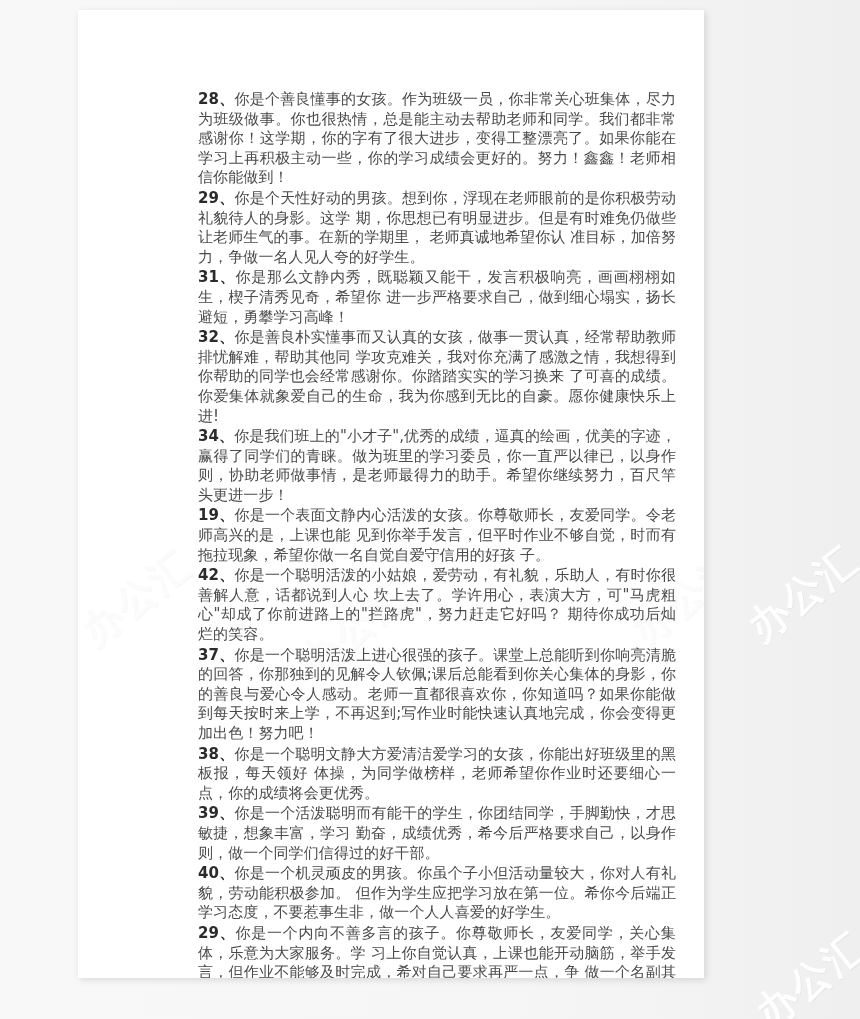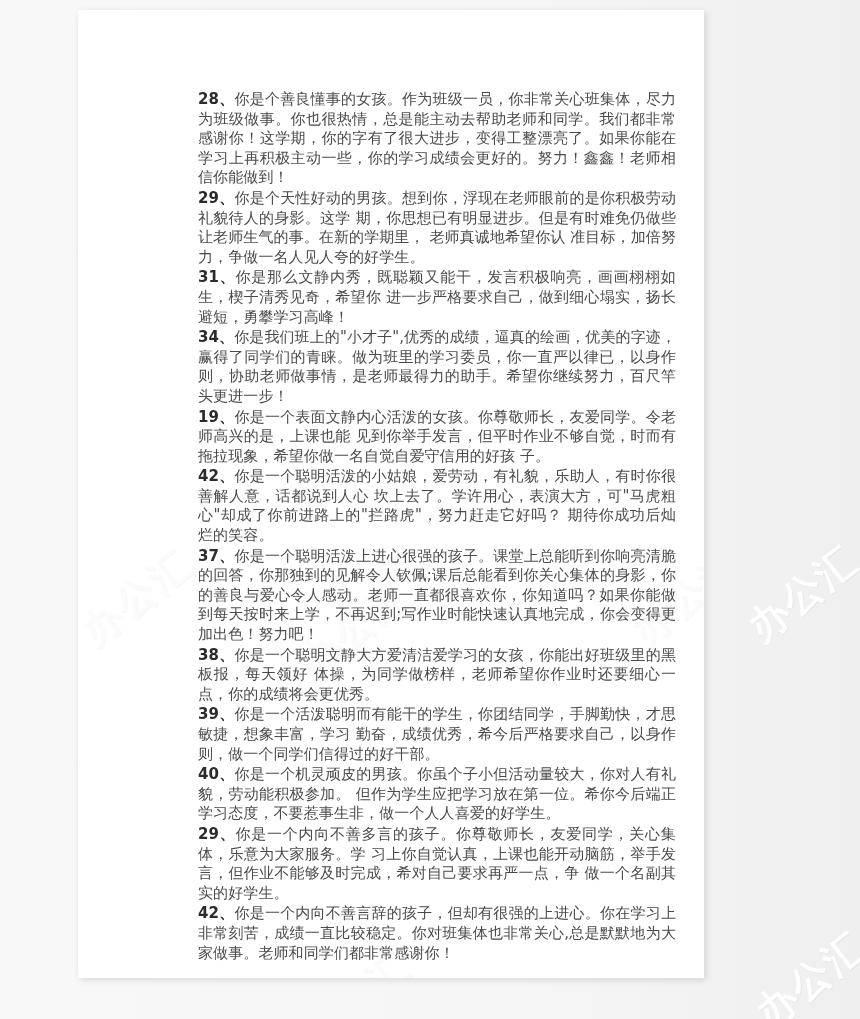--- a/index.html
+++ b/index.html
@@ -106,20 +106,21 @@
 
     <div class="page-watermark wm-a">办公汇</div>
     <div class="page-watermark wm-b">办公汇</div>
     <div class="page-watermark wm-c">办公汇</div>
     <div class="page-watermark wm-d">办公汇</div>
 
     <div id="doc-body">
         <p class="para"><span class="idx">28、</span><span>你是个善良懂事的女孩。作为班级一员，你非常关心班集体，尽力为班级做事。你也很热情，总是能主动去帮助老师和同学。我们都非常感谢你！这学期，你的字有了很大进步，变得工整漂亮了。如果你能在学习上再积极主动一些，你的学习成绩会更好的。努力！鑫鑫！老师相信你能做到！</span></p>
         <p class="para"><span class="idx">29、</span><span>你是个天性好动的男孩。想到你，浮现在老师眼前的是你积极劳动礼貌待人的身影。这学 期，你思想已有明显进步。但是有时难免仍做些让老师生气的事。在新的学期里， 老师真诚地希望你认 准目标，加倍努力，争做一名人见人夸的好学生。</span></p>
         <p class="para"><span class="idx">31、</span><span>你是那么文静内秀，既聪颖又能干，发言积极响亮，画画栩栩如生，楔子清秀见奇，希望你 进一步严格要求自己，做到细心塌实，扬长避短，勇攀学习高峰！</span></p>
+        <p class="para"><span class="idx">32、</span><span>你是善良朴实懂事而又认真的女孩，做事一贯认真，经常帮助教师排忧解难，帮助其他同 学攻克难关，我对你充满了感激之情，我想得到你帮助的同学也会经常感谢你。你踏踏实实的学习换来 了可喜的成绩。你爱集体就象爱自己的生命，我为你感到无比的自豪。愿你健康快乐上进!</span></p>
         <p class="para"><span class="idx">34、</span><span>你是我们班上的"小才子",优秀的成绩，逼真的绘画，优美的字迹，赢得了同学们的青睐。做为班里的学习委员，你一直严以律已，以身作则，协助老师做事情，是老师最得力的助手。希望你继续努力，百尺竿头更进一步！</span></p>
         <p class="para"><span class="idx">19、</span><span>你是一个表面文静内心活泼的女孩。你尊敬师长，友爱同学。令老师高兴的是，上课也能 见到你举手发言，但平时作业不够自觉，时而有拖拉现象，希望你做一名自觉自爱守信用的好孩 子。</span></p>
         <p class="para"><span class="idx">42、</span><span>你是一个聪明活泼的小姑娘，爱劳动，有礼貌，乐助人，有时你很善解人意，话都说到人心 坎上去了。学许用心，表演大方，可"马虎粗心"却成了你前进路上的"拦路虎"，努力赶走它好吗？ 期待你成功后灿烂的笑容。</span></p>
         <p class="para"><span class="idx">37、</span><span>你是一个聪明活泼上进心很强的孩子。课堂上总能听到你响亮清脆的回答，你那独到的见解令人钦佩;课后总能看到你关心集体的身影，你的善良与爱心令人感动。老师一直都很喜欢你，你知道吗？如果你能做到每天按时来上学，不再迟到;写作业时能快速认真地完成，你会变得更加出色！努力吧！</span></p>
         <p class="para"><span class="idx">38、</span><span>你是一个聪明文静大方爱清洁爱学习的女孩，你能出好班级里的黑板报，每天领好 体操，为同学做榜样，老师希望你作业时还要细心一点，你的成绩将会更优秀。</span></p>
         <p class="para"><span class="idx">39、</span><span>你是一个活泼聪明而有能干的学生，你团结同学，手脚勤快，才思敏捷，想象丰富，学习 勤奋，成绩优秀，希今后严格要求自己，以身作则，做一个同学们信得过的好干部。</span></p>
         <p class="para"><span class="idx">40、</span><span>你是一个机灵顽皮的男孩。你虽个子小但活动量较大，你对人有礼貌，劳动能积极参加。 但作为学生应把学习放在第一位。希你今后端正学习态度，不要惹事生非，做一个人人喜爱的好学生。</span></p>
         <p class="para"><span class="idx">29、</span><span>你是一个内向不善多言的孩子。你尊敬师长，友爱同学，关心集体，乐意为大家服务。学 习上你自觉认真，上课也能开动脑筋，举手发言，但作业不能够及时完成，希对自己要求再严一点，争 做一个名副其实的好学生。</span></p>
         <p class="para"><span class="idx">42、</span><span>你是一个内向不善言辞的孩子，但却有很强的上进心。你在学习上非常刻苦，成绩一直比较稳定。你对班集体也非常关心,总是默默地为大家做事。老师和同学们都非常感谢你！</span></p>
       </div>

